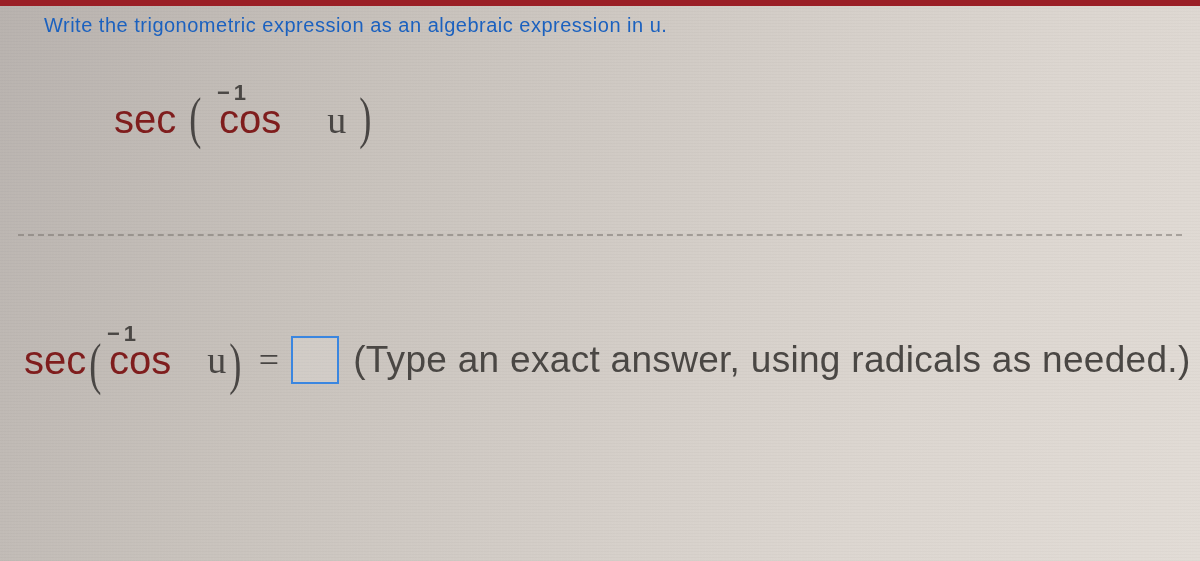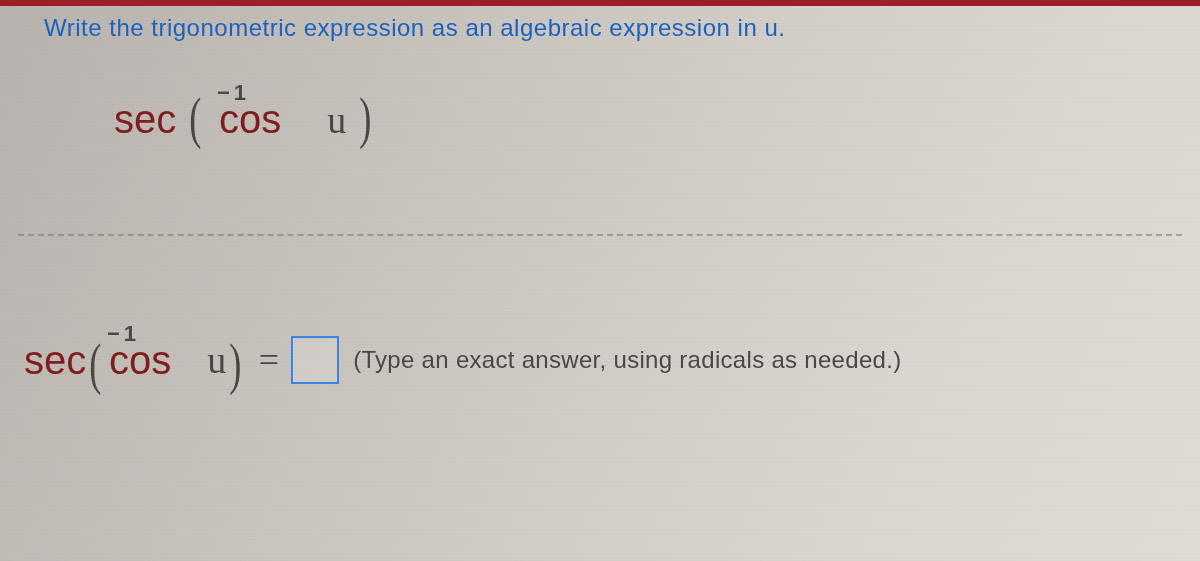--- a/index.html
+++ b/index.html
@@ -32,21 +32,21 @@
     left: 0;
     right: 0;
     height: 6px;
     background: #9a1f26;
   }
   .prompt {
     position: absolute;
     top: 14px;
     left: 44px;
     right: 30px;
-    font-size: 24px;
+    font-size: 20px;
     color: #1b61bf;
     letter-spacing: 0.5px;
   }
   .expr1 {
     position: absolute;
     top: 96px;
     left: 114px;
     font-family: "Times New Roman", serif;
     font-size: 40px;
     color: #494644;
@@ -121,21 +121,21 @@
     vertical-align: middle;
     margin: 0 8px 0 2px;
     outline: none;
     font-size: 28px;
     text-align: center;
     font-family: "Times New Roman", serif;
     color: #333;
   }
   .hint {
     font-family: "Arial", sans-serif;
-    font-size: 24px;
+    font-size: 37px;
     color: #4a4744;
     letter-spacing: 0.3px;
     margin-left: 6px;
   }
 </style>
 </head>
 <body>
 
 <div class="top-red"></div>
 

